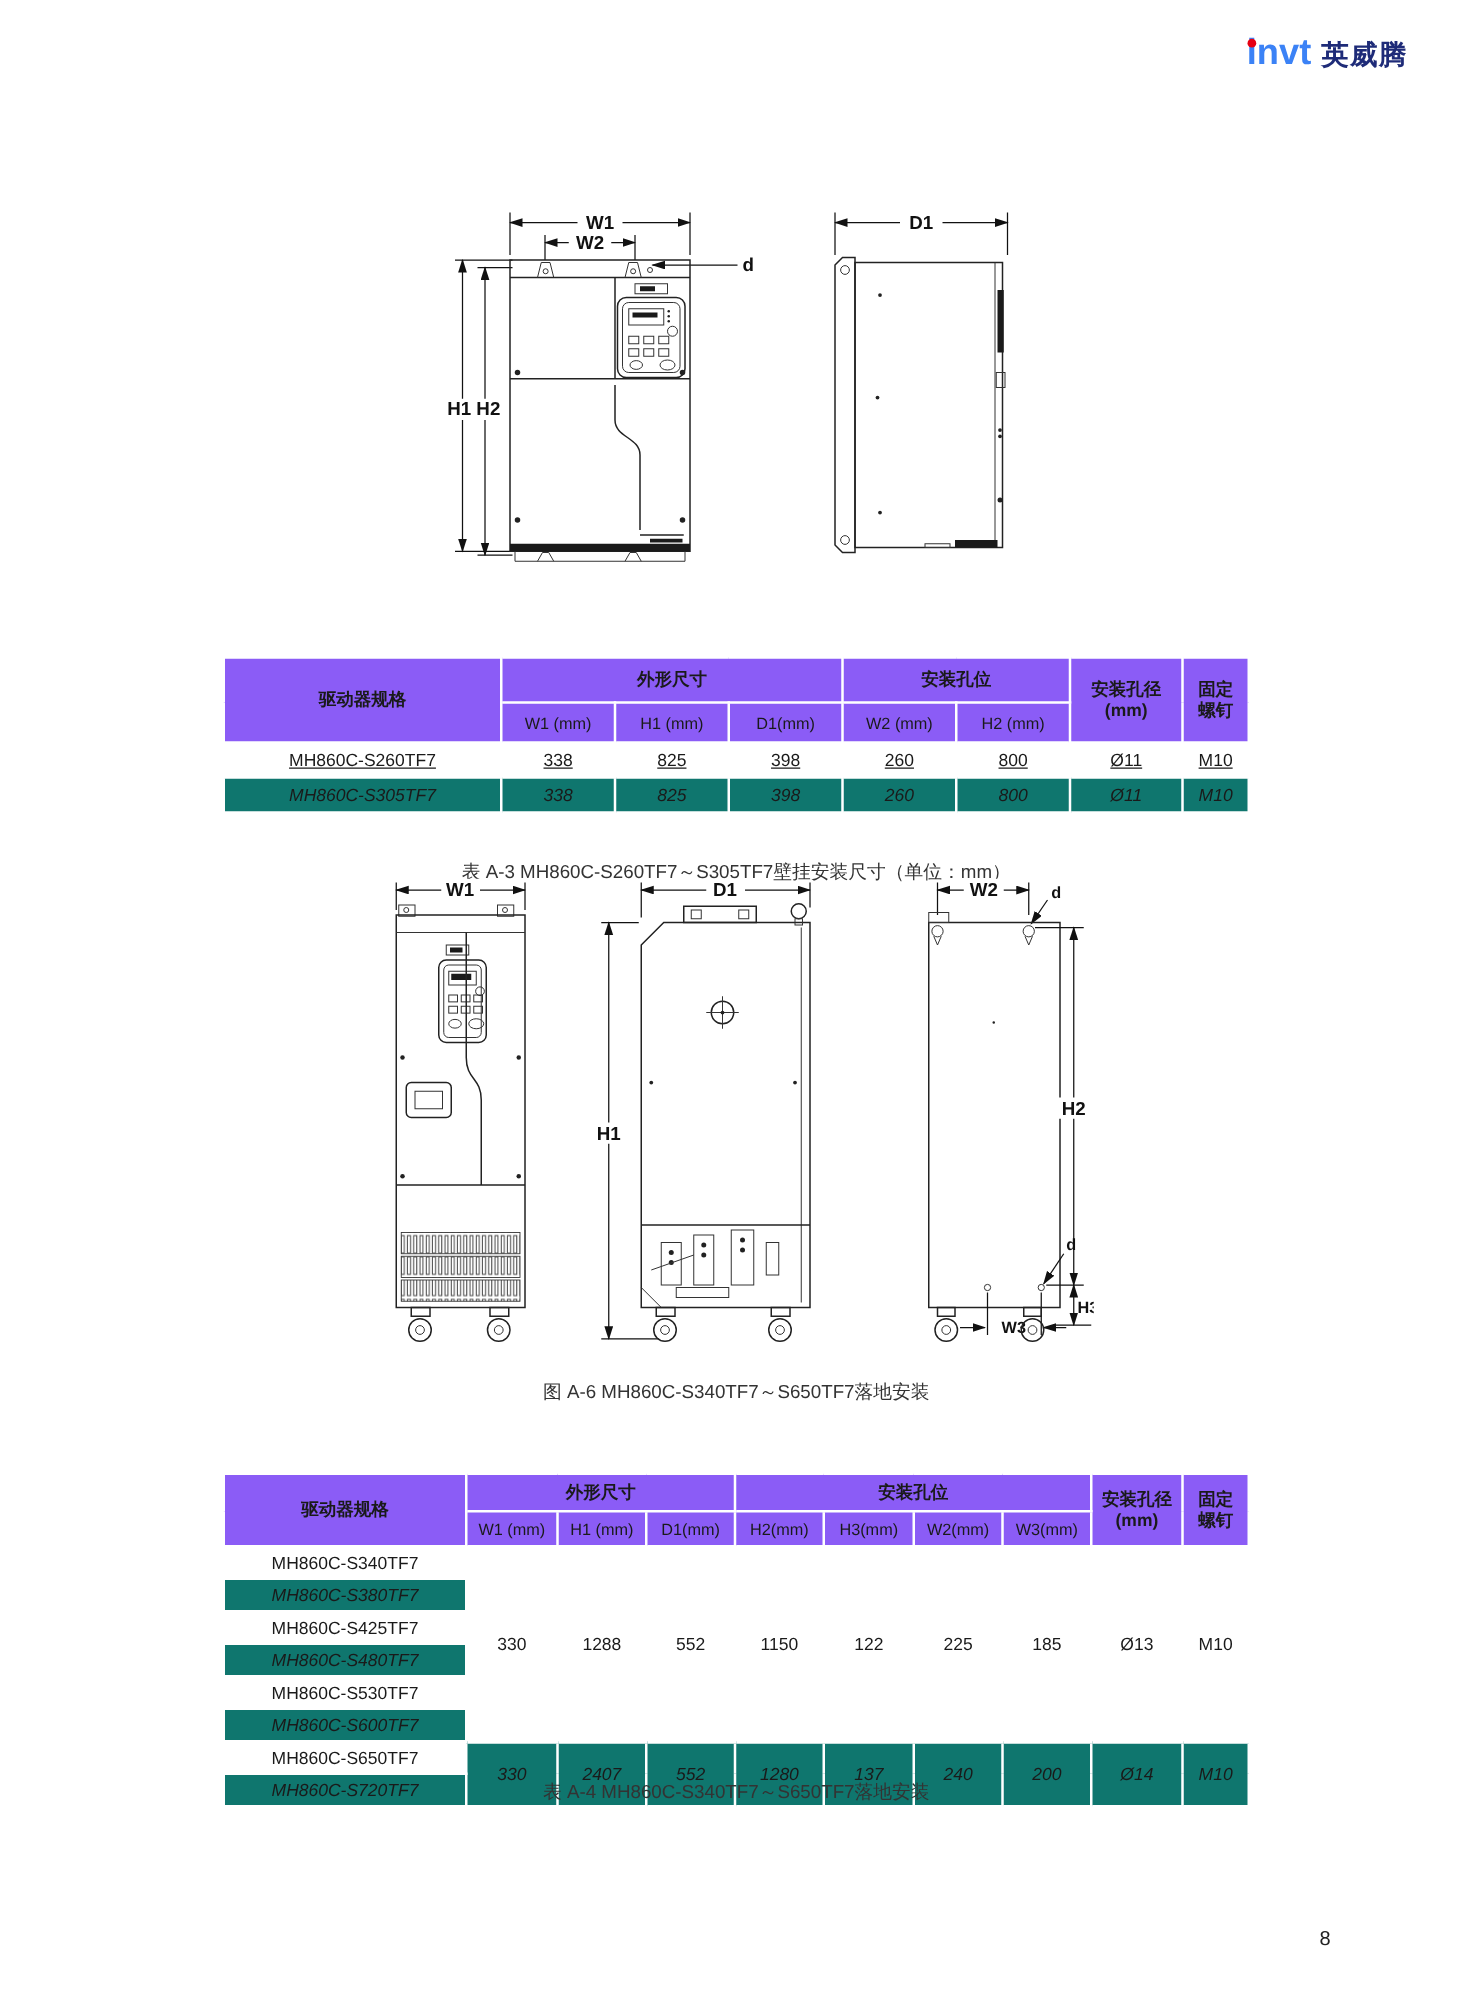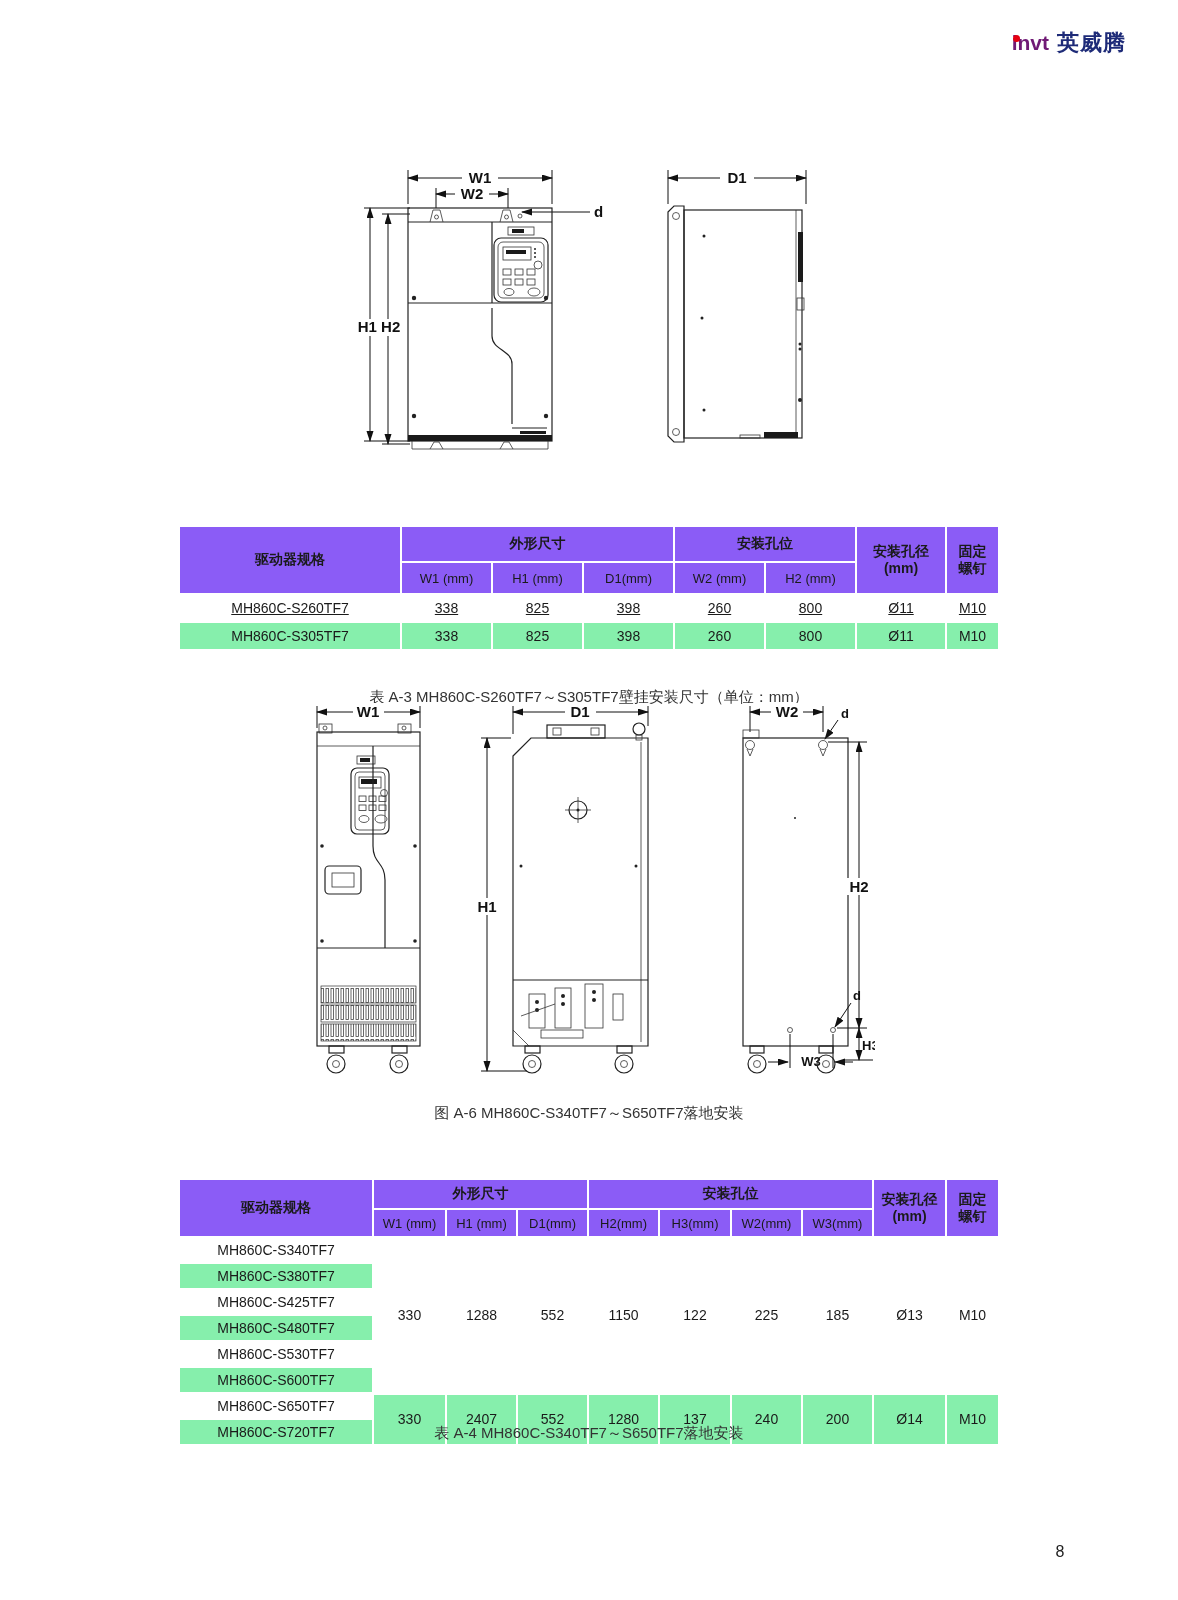--- a/index.html
+++ b/index.html
@@ -2,42 +2,42 @@
 <html><head>
 <meta charset="utf-8">
 <style>
   html,body { margin:0; padding:0; background:#fff; }
   .page {
     position:relative; width:1178px; height:1600px; background:#fff;
     font-family:"Liberation Sans","DejaVu Sans",sans-serif; color:#222; overflow:hidden;
   }
   
   .logo { position:absolute; top:28px; right:52px; display:flex; align-items:baseline; }
-  .logo-latin { position:relative; font-weight:bold; font-size:21px; line-height:1; color:#701a75; }
+  .logo-latin { position:relative; font-weight:bold; font-size:29px; line-height:1; color:#3b82f6; }
   .logo-dot { position:absolute; left:1px; top:3px; width:7px; height:7px; border-radius:50%; background:#e60012; }
   .logo-cn { font-weight:bold; font-size:22px; color:#1e2b78; margin-left:8px; letter-spacing:1px; }
   
   .caption { position:absolute; left:0; width:100%; text-align:center; font-size:15px; color:#333; }
   
   .fig { position:absolute; }
   svg .ln   { stroke:#222; stroke-width:1.2; fill:none; }
   svg .thin { stroke:#333; stroke-width:0.8; fill:none; }
   svg .dimln{ stroke:#111; stroke-width:1; fill:none; }
   svg .fillk{ fill:#1a1a1a; stroke:none; }
   svg .dot  { fill:#222; stroke:none; }
   svg .wbg  { fill:#fff; stroke:none; }
   svg text.dim    { font-family:"Liberation Sans",sans-serif; font-weight:bold; font-size:15px; fill:#111; }
   svg text.dim-sm { font-family:"Liberation Sans",sans-serif; font-weight:bold; font-size:13px; fill:#111; }
   
   table.spec { position:absolute; border-collapse:collapse; table-layout:fixed; font-size:14px; color:#1a1a1a; }
   table.spec th, table.spec td { border:2px solid #fff; text-align:center; vertical-align:middle; padding:0; }
   table.spec th { background:#8b5cf6; font-weight:bold; }
   table.spec th.sub { font-weight:normal; font-size:13px; }
   table.spec td { background:#fff; font-weight:normal; }
-  table.spec td.alt { background:#86efac; }
+  table.spec td.alt { background:#0f766e;font-style:italic; }
   .pre { white-space:pre-line; line-height:1.25; }
   tr.grp2 td { border-top:3px solid #fff; }
   .pageno { position:absolute; top:1543px; left:1040px; width:40px; text-align:center; font-size:16px; color:#222; }
 </style>
 </head>
 <body>
 
 <div class="page">
 
   <div class="logo">

